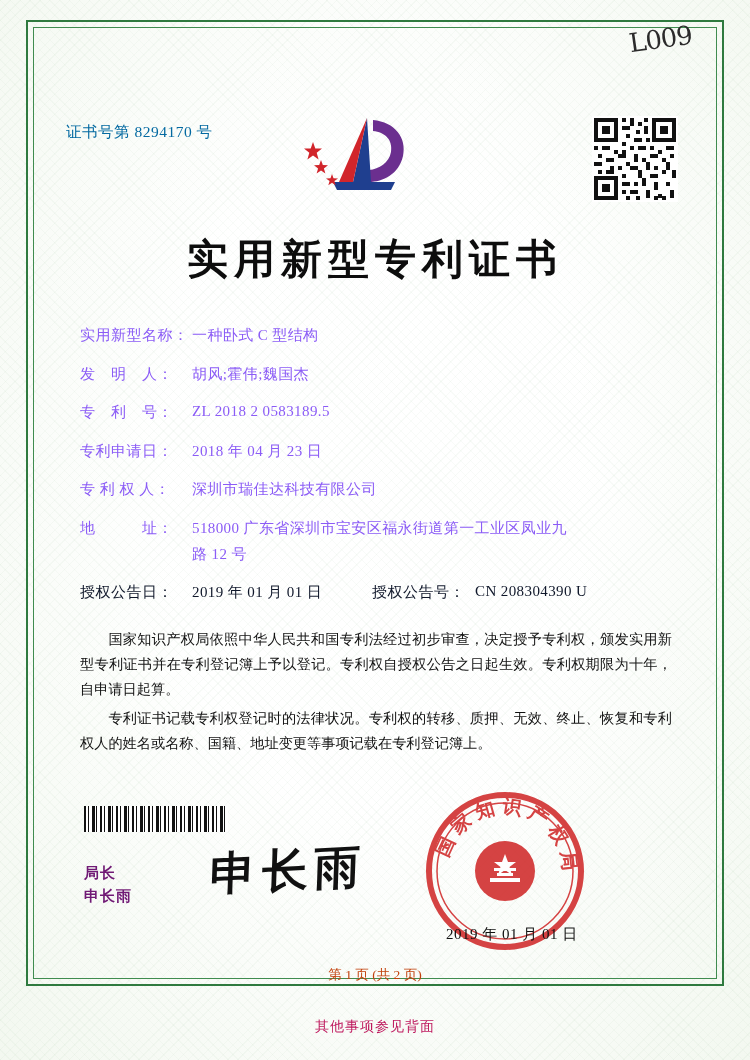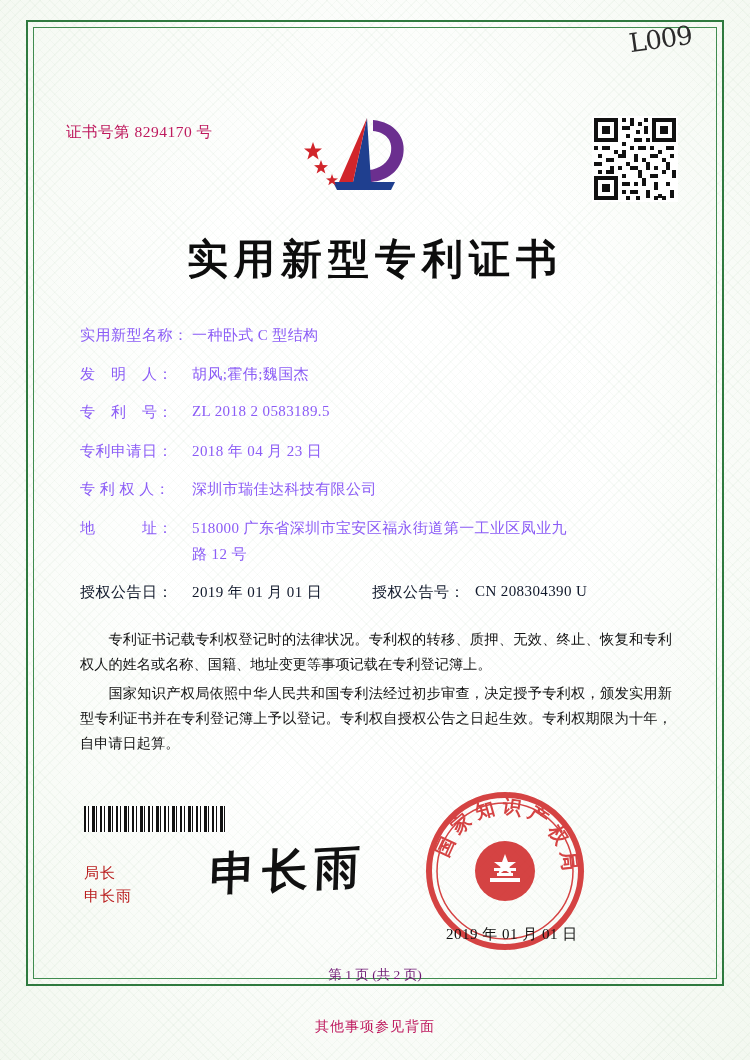--- a/index.html
+++ b/index.html
@@ -45,21 +45,21 @@
     font-family: "DejaVu Serif", serif;
     font-size: 26px;
     color: #2b2b2b;
     transform: rotate(-8deg);
     letter-spacing: -1px;
   }
   .cert-no {
     position: absolute;
     left: 66px; top: 122px;
     font-size: 15.5px;
-    color: #be185d;
+    color: #0369a1;
     letter-spacing: 0.5px;
   }
   
   .qr {
     position: absolute;
     right: 72px; top: 116px;
     width: 86px; height: 86px;
   }
   
   .logo {
@@ -146,22 +146,23 @@
         #111 0px, #111 2px, #fff 2px, #fff 4px,
         #111 4px, #111 5px, #fff 5px, #fff 8px,
         #111 8px, #111 11px, #fff 11px, #fff 12px,
         #111 12px, #111 13px, #fff 13px, #fff 16px);
   }
   .director {
     position: absolute;
     left: 84px; top: 862px;
     font-size: 15px;
     line-height: 23px;
-    color: #b91c1c;
+    color: #701a75;
     letter-spacing: 1px;
+    font-weight: bold;
   }
   .signature {
     position: absolute;
     left: 210px; top: 840px;
     font-size: 46px;
     color: #111;
     font-family: "DejaVu Serif", serif;
     font-weight: bold;
     letter-spacing: 6px;
     transform: rotate(-3deg) skewX(-5deg);
@@ -177,21 +178,21 @@
     left: 446px; top: 925px;
     font-size: 15px;
     color: #111;
     letter-spacing: 0.5px;
   }
   .page-num {
     position: absolute;
     left: 0; right: 0; top: 966px;
     text-align: center;
     font-size: 13.5px;
-    color: #701a75;
+    color: #c2410c;
   }
   .footer-note {
     position: absolute;
     left: 0; right: 0; top: 1018px;
     text-align: center;
     font-size: 14px;
     color: #be185d;
     letter-spacing: 1px;
   }
 </style>
@@ -337,22 +338,22 @@
         <div class="field-value">2019 年 01 月 01 日</div>
       </div>
       <div class="split-right">
         <div class="field-label">授权公告号：</div>
         <div class="field-value">CN 208304390 U</div>
       </div>
     </div>
   </div>
 
   <div class="paragraphs">
+    <p>国家知识产权局依照中华人民共和国专利法经过初步审查，决定授予专利权，颁发实用新型专利证书并在专利登记簿上予以登记。专利权自授权公告之日起生效。专利权期限为十年，自申请日起算。</p>
     <p>专利证书记载专利权登记时的法律状况。专利权的转移、质押、无效、终止、恢复和专利权人的姓名或名称、国籍、地址变更等事项记载在专利登记簿上。</p>
-    <p>国家知识产权局依照中华人民共和国专利法经过初步审查，决定授予专利权，颁发实用新型专利证书并在专利登记簿上予以登记。专利权自授权公告之日起生效。专利权期限为十年，自申请日起算。</p>
   </div>
 
   <div class="barcode"></div>
 
   <div class="director">
     <div>局长</div>
     <div>申长雨</div>
   </div>
 
   <div class="signature">申长雨</div>

